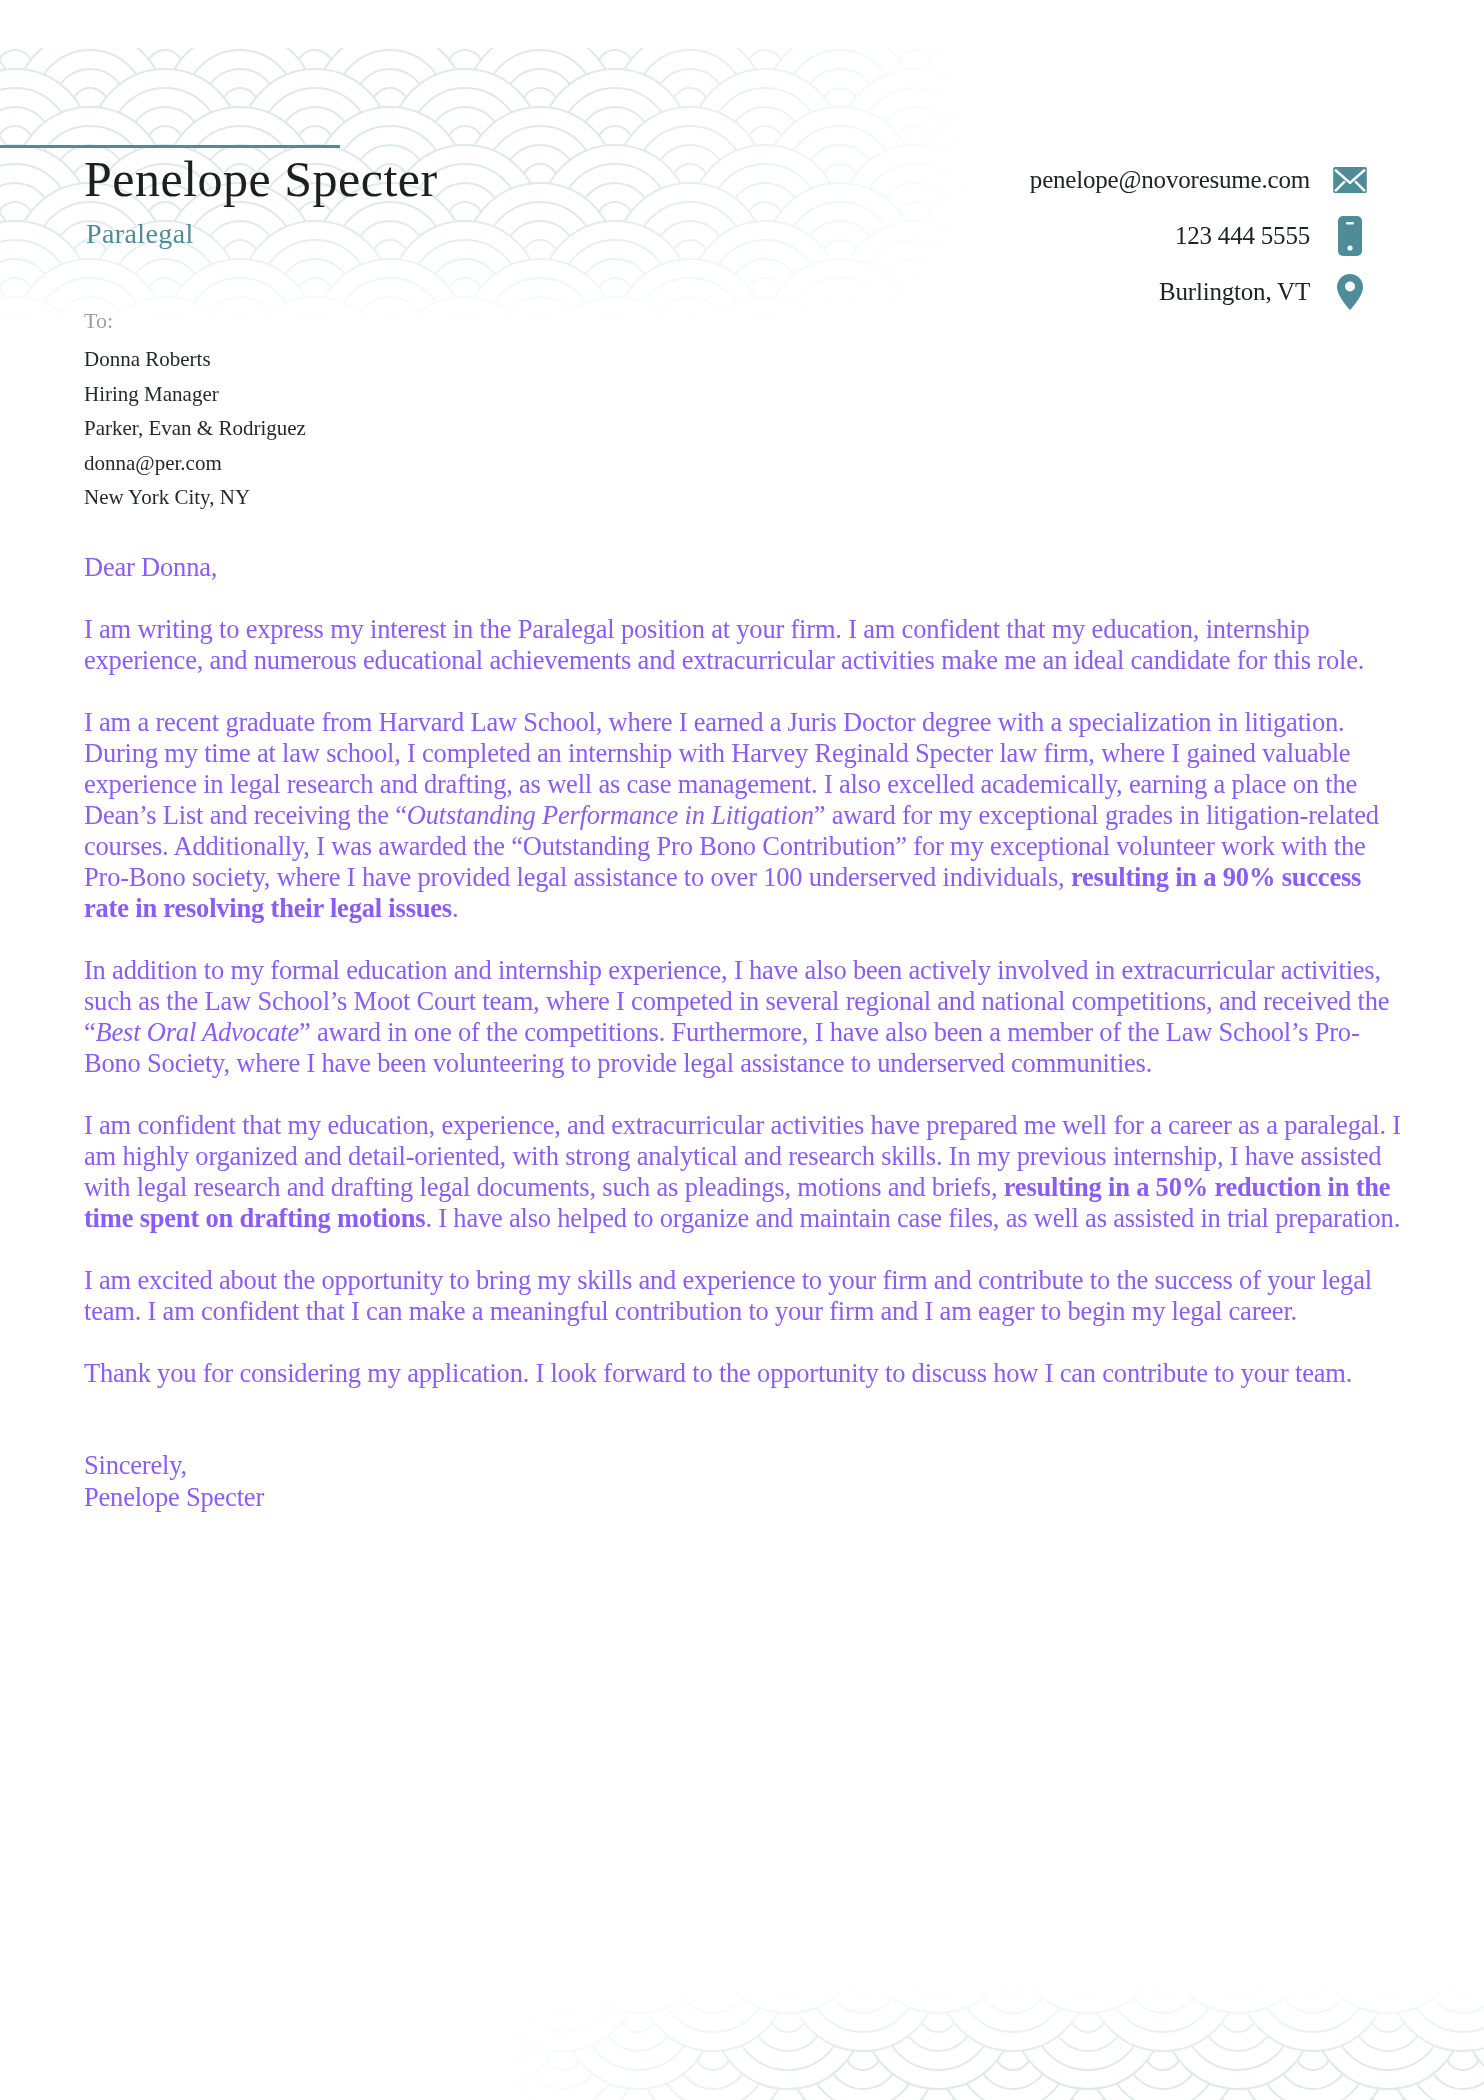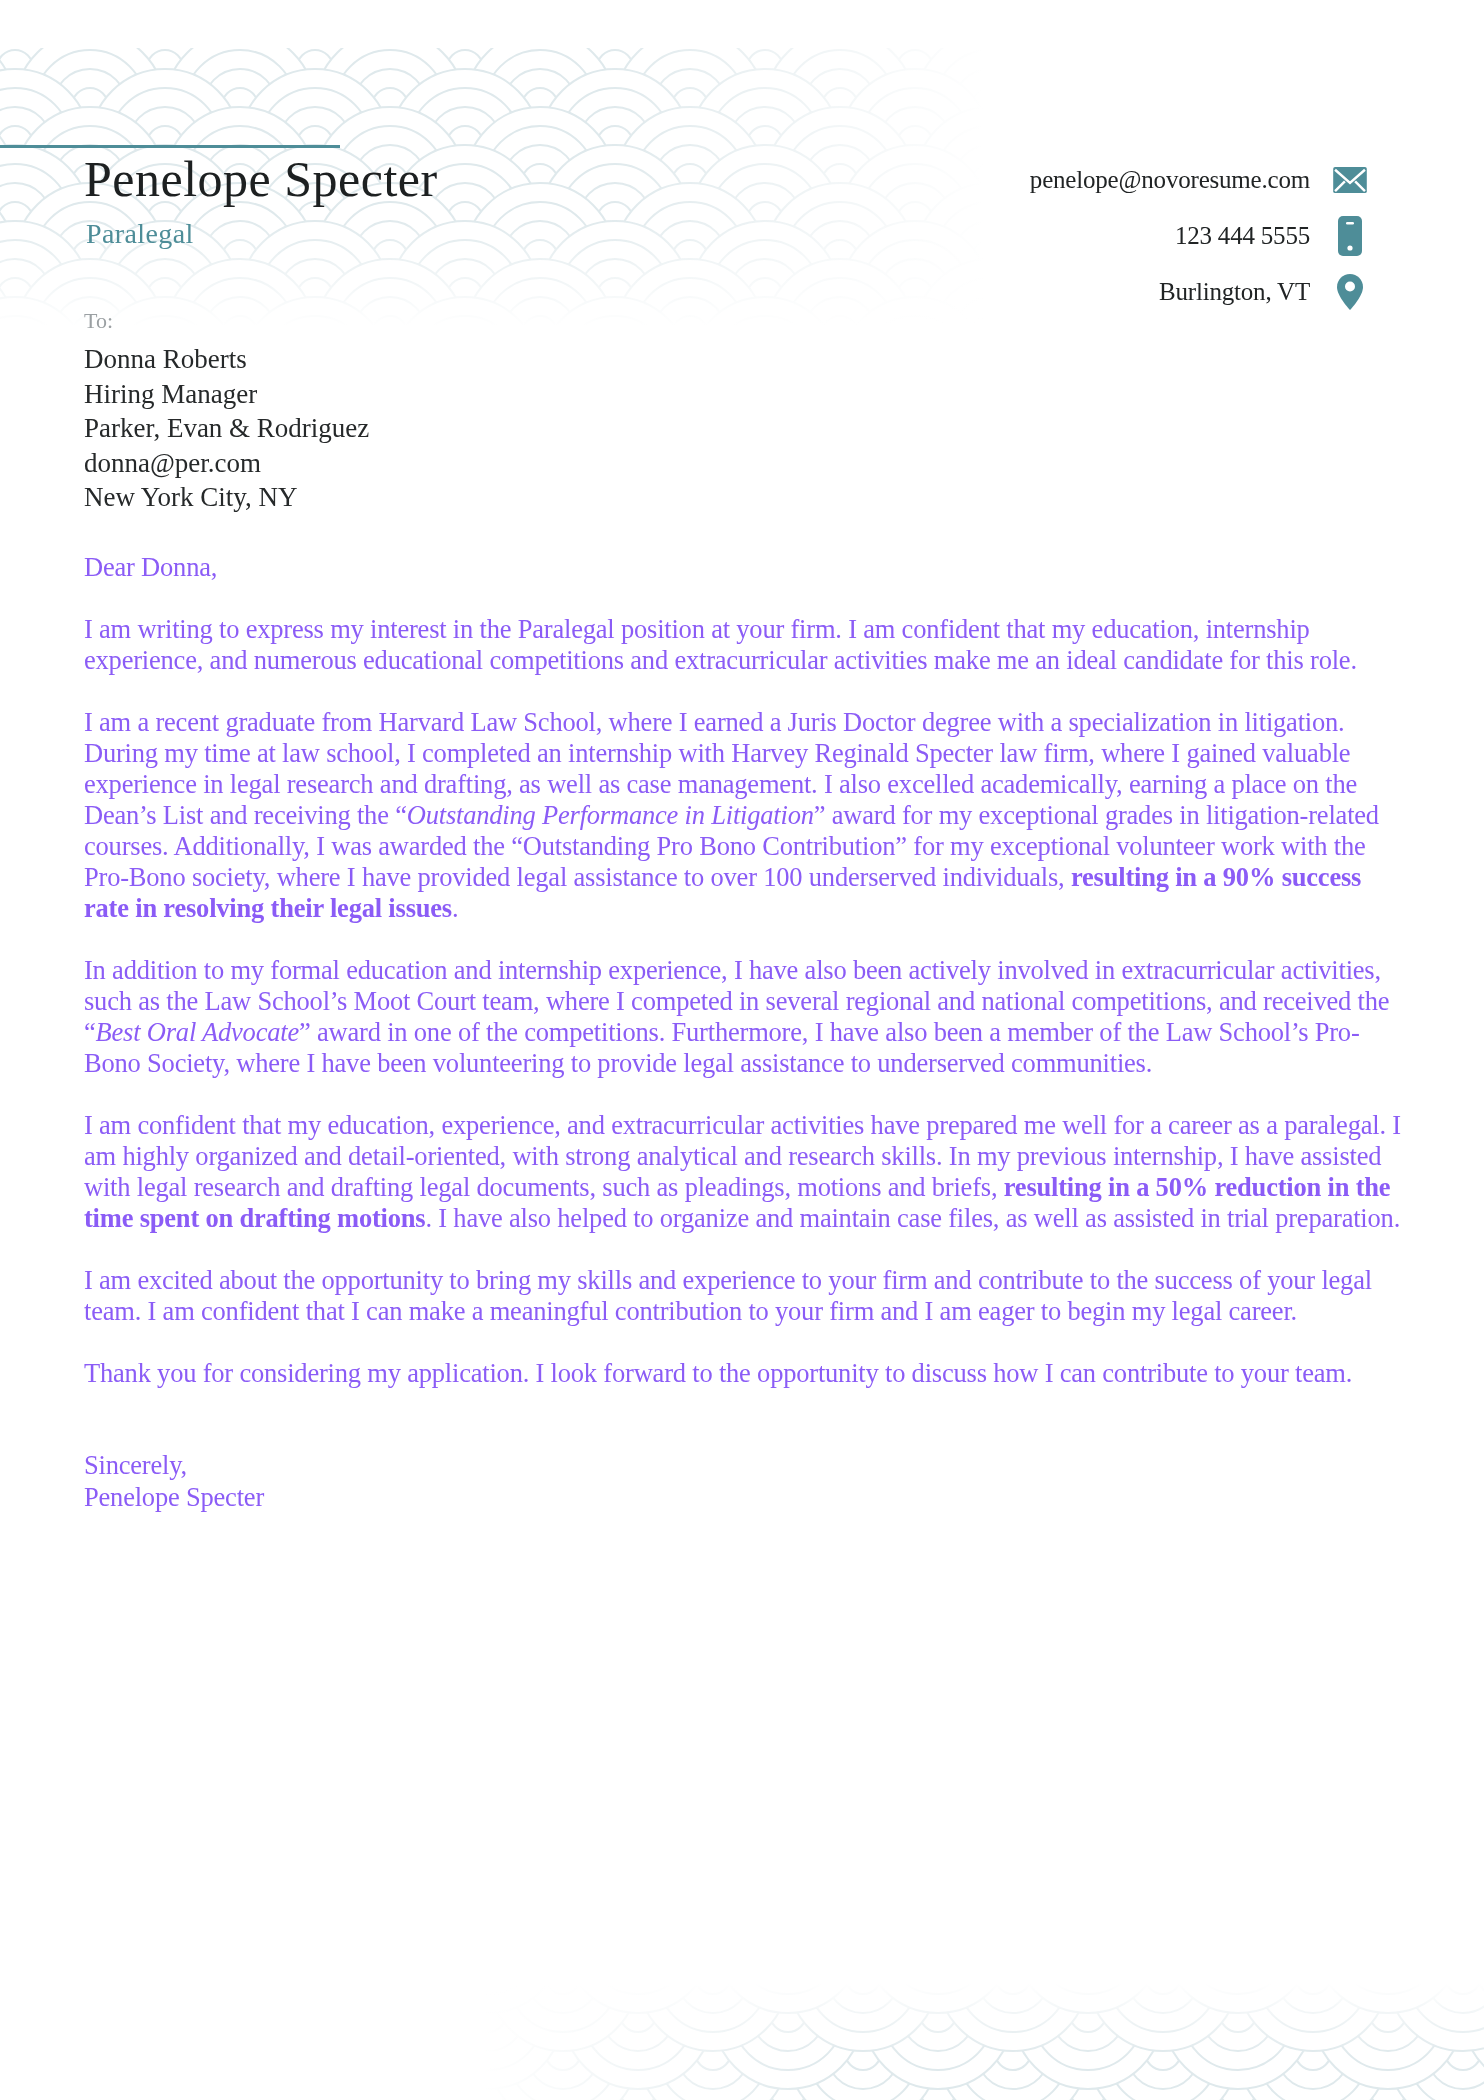--- a/index.html
+++ b/index.html
@@ -36,21 +36,21 @@
   .contact{position:absolute;top:112px;right:116px;}
   .contact-row{display:flex;align-items:center;justify-content:flex-end;height:40px;margin-bottom:16px;text-align:right;}
   .contact-text{font-size:25px;color:#212425;letter-spacing:-.2px;margin-right:22px;white-space:nowrap;}
   .contact-icon{width:36px;display:flex;justify-content:center;align-items:center;}
   .icon-fill{fill:var(--accent);}
   .icon-line{stroke:#ffffff;stroke-width:2.6;fill:none;}
   .in-glyph{fill:#ffffff;font-family:"Liberation Sans",sans-serif;font-weight:700;font-size:19px;}
   
   .recipient{position:absolute;left:84px;top:260px;}
   .to-label{font-size:22px;color:#9ba0a3;margin-bottom:8px;}
-  .recipient-line{font-size:27px;line-height:34.5px;color:#26292a;}
+  .recipient-line{font-size:21px;line-height:34.5px;color:#26292a;}
   
   .letter{position:absolute;left:84px;top:504px;width:1322px;
     font-size:26.5px;line-height:31px;color:#8b5cf6;letter-spacing:-.2px;}
   .letter p{margin:0 0 31px 0;}
   .run-b{font-weight:700;}
   .run-i{font-style:italic;}
   .closing-block{margin-top:60px;}
   .closing-line{line-height:32px;}
 </style>
 </head>
@@ -320,21 +320,21 @@
     <div class="to-label">To:</div>
     <div class="recipient-line">Donna Roberts</div>
     <div class="recipient-line">Hiring Manager</div>
     <div class="recipient-line">Parker, Evan &amp; Rodriguez</div>
     <div class="recipient-line">donna@per.com</div>
     <div class="recipient-line">New York City, NY</div>
   </div>
 
   <div class="letter">
     <p>Dear Donna,</p>
-    <p><span>I am writing to express my interest in the Paralegal position at your firm. I am confident that my education, internship experience, and numerous educational competitions and extracurricular activities make me an ideal candidate for this role.</span></p>
+    <p><span>I am writing to express my interest in the Paralegal position at your firm. I am confident that my education, internship experience, and numerous educational achievements and extracurricular activities make me an ideal candidate for this role.</span></p>
     <p><span>I am a recent graduate from Harvard Law School, where I earned a Juris Doctor degree with a specialization in litigation. During my time at law school, I completed an internship with Harvey Reginald Specter law firm, where I gained valuable experience in legal research and drafting, as well as case management. I also excelled academically, earning a place on the Dean’s List and receiving the “</span><span class="run-i">Outstanding Performance in Litigation</span><span>” award for my exceptional grades in litigation-related courses. Additionally, I was awarded the “Outstanding Pro Bono Contribution” for my exceptional volunteer work with the Pro-Bono society, where I have provided legal assistance to over 100 underserved individuals, </span><span class="run-b">resulting in a 90% success rate in resolving their legal issues</span><span>.</span></p>
     <p><span>In addition to my formal education and internship experience, I have also been actively involved in extracurricular activities, such as the Law School’s Moot Court team, where I competed in several regional and national competitions, and received the “</span><span class="run-i">Best Oral Advocate</span><span>” award in one of the competitions. Furthermore, I have also been a member of the Law School’s Pro-Bono Society, where I have been volunteering to provide legal assistance to underserved communities.</span></p>
     <p><span>I am confident that my education, experience, and extracurricular activities have prepared me well for a career as a paralegal. I am highly organized and detail-oriented, with strong analytical and research skills. In my previous internship, I have assisted with legal research and drafting legal documents, such as pleadings, motions and briefs, </span><span class="run-b">resulting in a 50% reduction in the time spent on drafting motions</span><span>. I have also helped to organize and maintain case files, as well as assisted in trial preparation.</span></p>
     <p><span>I am excited about the opportunity to bring my skills and experience to your firm and contribute to the success of your legal team. I am confident that I can make a meaningful contribution to your firm and I am eager to begin my legal career.</span></p>
     <p><span>Thank you for considering my application. I look forward to the opportunity to discuss how I can contribute to your team.</span></p>
     <div class="closing-block">
       <div class="closing-line">Sincerely,</div>
       <div class="closing-line">Penelope Specter</div>
     </div>
   </div>

